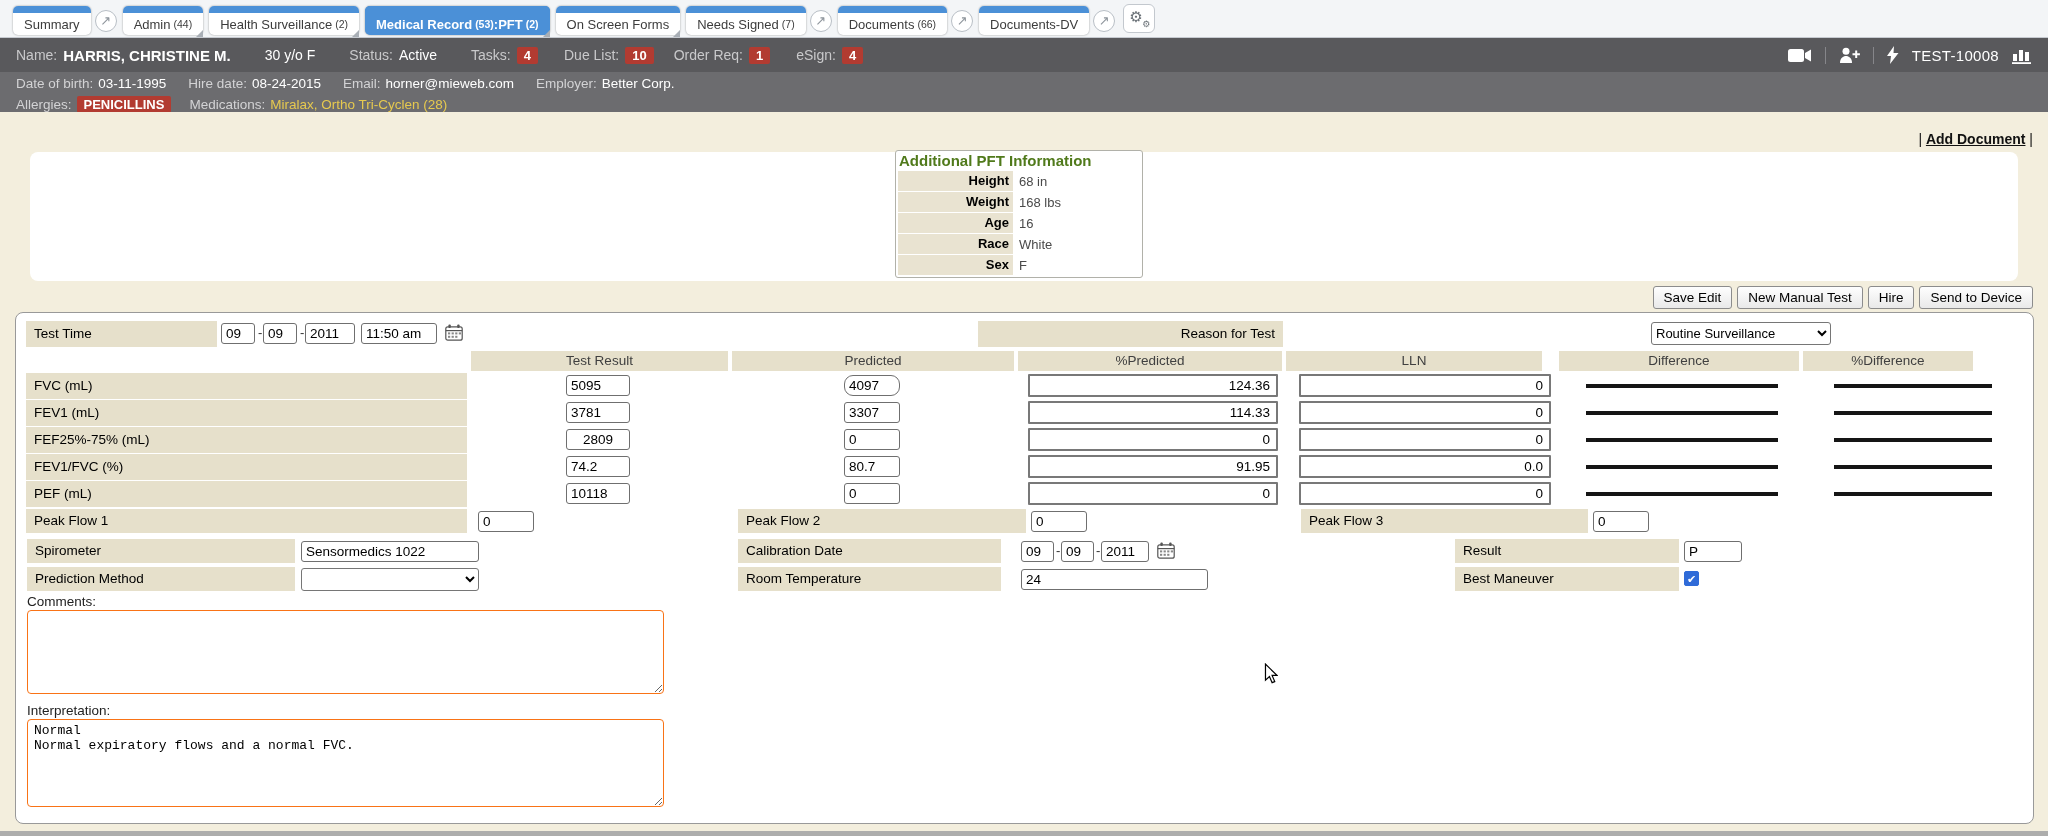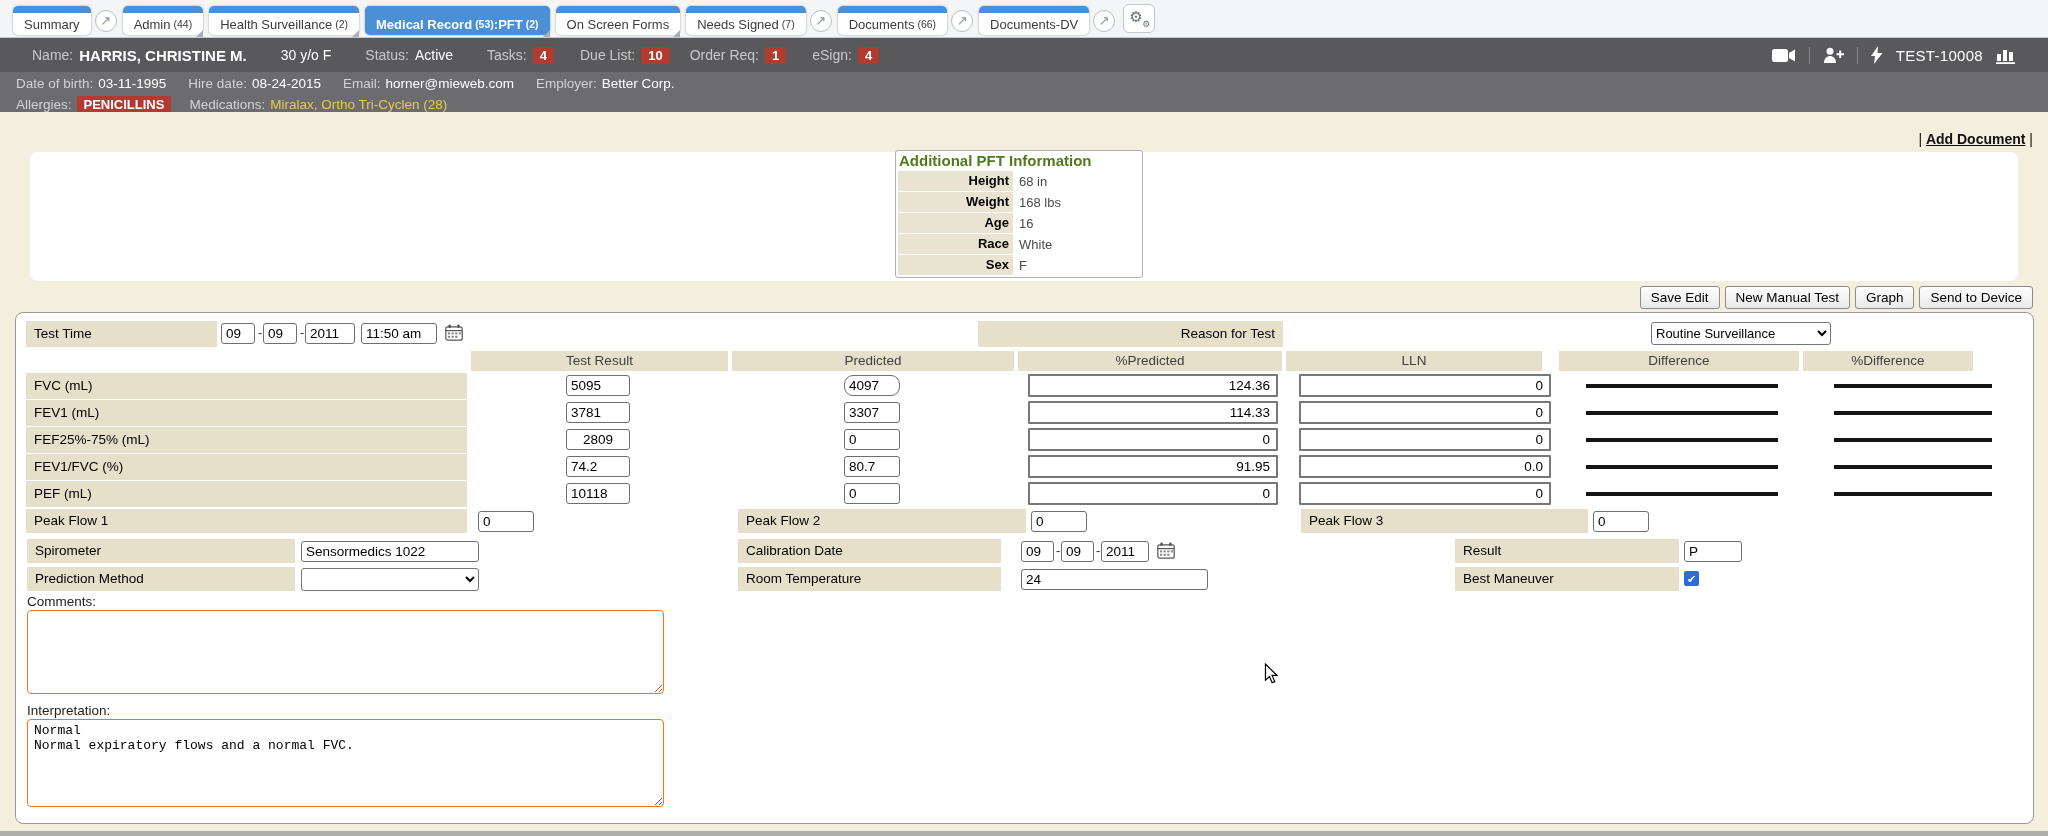--- a/index.html
+++ b/index.html
@@ -22,21 +22,21 @@
   .circle-btn{width:22px;height:22px;border-radius:50%;background:#fff;border:1px solid #b9bfc6;
        color:#8e959c;font-size:13px;line-height:20px;text-align:center;margin:0 3px 5px 1px;
        padding:0;font-family:inherit;}
   .gear-btn{width:32px;height:29px;border-radius:6px;background:#fff;border:1px solid #c3c8ce;
        margin:0 0 4px 5px;color:#697076;position:relative;font-family:inherit;}
   .gear-btn .g1{font-size:15px;position:absolute;left:5px;top:4px;line-height:15px;}
   .gear-btn .g2{font-size:9px;position:absolute;right:4px;bottom:3px;line-height:9px;}
 
   
   .pbar{position:absolute;top:38px;left:0;width:2048px;height:34px;background:#59595c;
-        display:flex;align-items:center;padding:0 32px;box-sizing:border-box;
+        display:flex;align-items:center;padding:0 16px;box-sizing:border-box;
         color:#fff;font-size:14px;}
   .plbl{color:#c9c9cb;margin-right:6px;}
   .pname{font-weight:bold;font-size:15px;}
   .badge{background:#b23b31;color:#fff;font-weight:bold;padding:1px 7px;border-radius:2px;
          font-size:13px;display:inline-block;}
   .pgap{margin-left:34px;}
   .pright{margin-left:auto;display:flex;align-items:center;gap:13px;}
   .pdiv{width:1px;height:17px;background:#86868a;}
   .station{font-size:15px;letter-spacing:.3px;}
   .icon-btn{background:none;border:none;padding:0;cursor:pointer;display:flex;align-items:center;}
@@ -240,21 +240,21 @@
       </div>
     <div class="pftrow">
         <span class="pftlbl">Sex</span>
         <span class="pftval">F</span>
       </div>
   </div>
 
   <div class="btnrow">
     <button class="btn">Save Edit</button>
     <button class="btn">New Manual Test</button>
-    <button class="btn">Graph</button>
+    <button class="btn">Hire</button>
     <button class="btn">Send to Device</button>
   </div>
 
   <div class="formpanel">
 
     <div class="cell" style="left:10px;top:8px;width:191px;height:26px;line-height:26px">Test Time</div>
     <input class="inp" style="left: 205px; top: 10px; width: 34px;" value="09">
     <span class="dash" style="left:242px;top:12px">-</span>
     <input class="inp" style="left: 247px; top: 10px; width: 34px;" value="09">
     <span class="dash" style="left:284px;top:12px">-</span>

